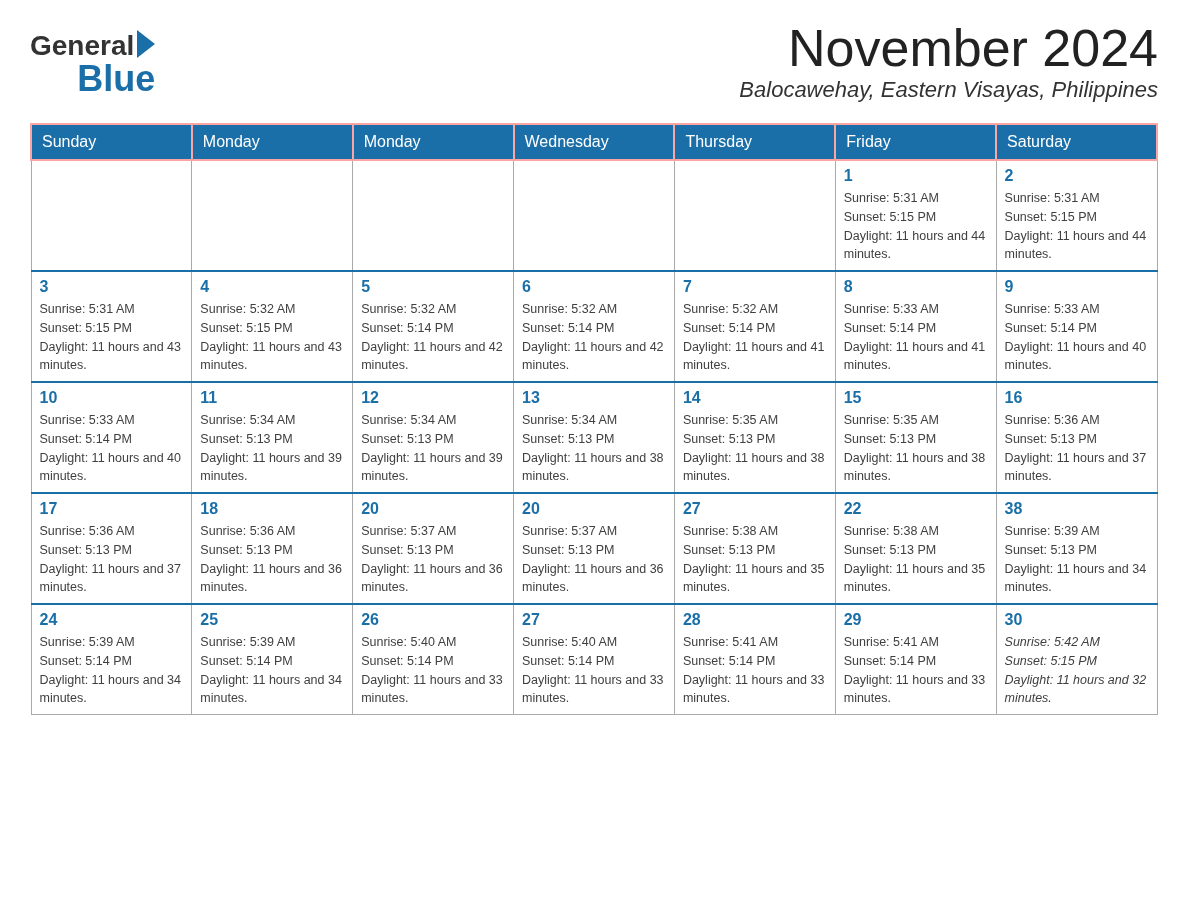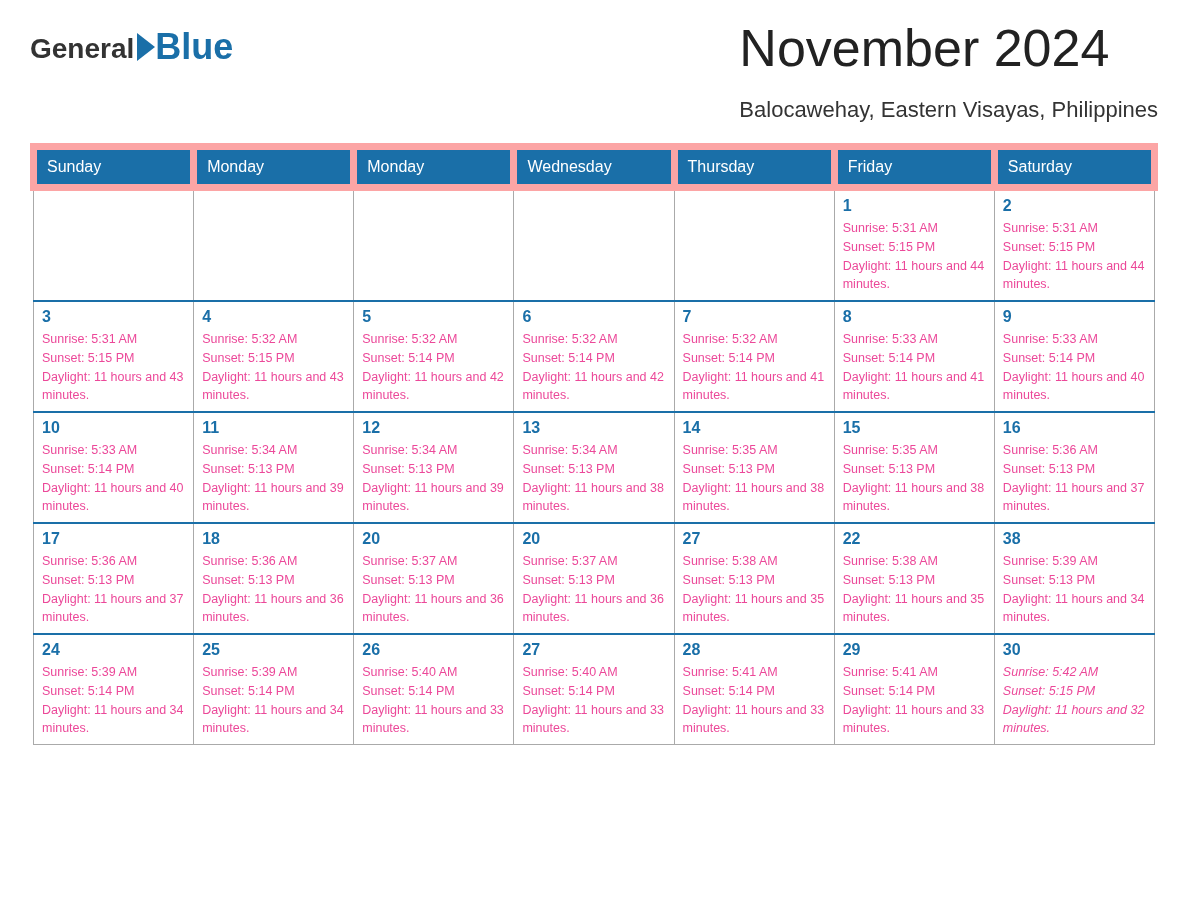--- a/index.html
+++ b/index.html
@@ -11,22 +11,22 @@
       padding: 20px 30px;
     }
     .header {
       display: flex;
       justify-content: space-between;
       align-items: flex-start;
       margin-bottom: 20px;
     }
     .logo {
       display: flex;
-      flex-direction: row;
-      align-items: center;
+      flex-direction: column;
+      align-items: flex-end;
       margin-top: 10px;
     }
     .logo-top {
       display: flex;
       align-items: center;
     }
     .logo-general {
       font-size: 28px;
       font-weight: bold;
       color: #333;
@@ -42,66 +42,68 @@
       margin-top: -4px;
     }
     .logo-blue {
       font-size: 36px;
       font-weight: bold;
       color: #1a6fa8;
       font-family: Arial, sans-serif;
       margin-top: -4px;
     }
     .title-block {
+      text-align: right;
     }
     .month-title {
       font-size: 52px;
       font-weight: normal;
       color: #222;
       line-height: 1.1;
     }
     .location-title {
       font-size: 22px;
       color: #333;
-      margin-top: 20px;
+      margin-top: 0;
+      font-style: italic;
     }
     .calendar {
       width: 100%;
       border-collapse: collapse;
       border: 1px solid #aaa;
     }
     .calendar th {
       background-color: #1a6fa8;
       color: #fff;
       font-size: 16px;
       font-weight: normal;
       padding: 8px 10px;
       text-align: left;
-      border: 7px solid #fca5a5;
+      border: 2px solid #fca5a5;
     }
     .calendar td {
       vertical-align: top;
       padding: 6px 8px;
       border: 1px solid #aaa;
       width: 14.28%;
       font-size: 13px;
       color: #222;
       background: #fff;
       min-height: 100px;
     }
     .day-number {
       font-size: 16px;
       font-weight: bold;
       color: #1a6fa8;
       display: block;
       margin-bottom: 4px;
     }
     .day-info {
       font-size: 12.5px;
-      color: #ec4899;
+      color: #404040;
       line-height: 1.5;
     }
     .empty-cell {
       background: #fff;
     }
     tr.week-row td {
       border-top: 2px solid #1a6fa8;
     }
   </style>
 </head>

